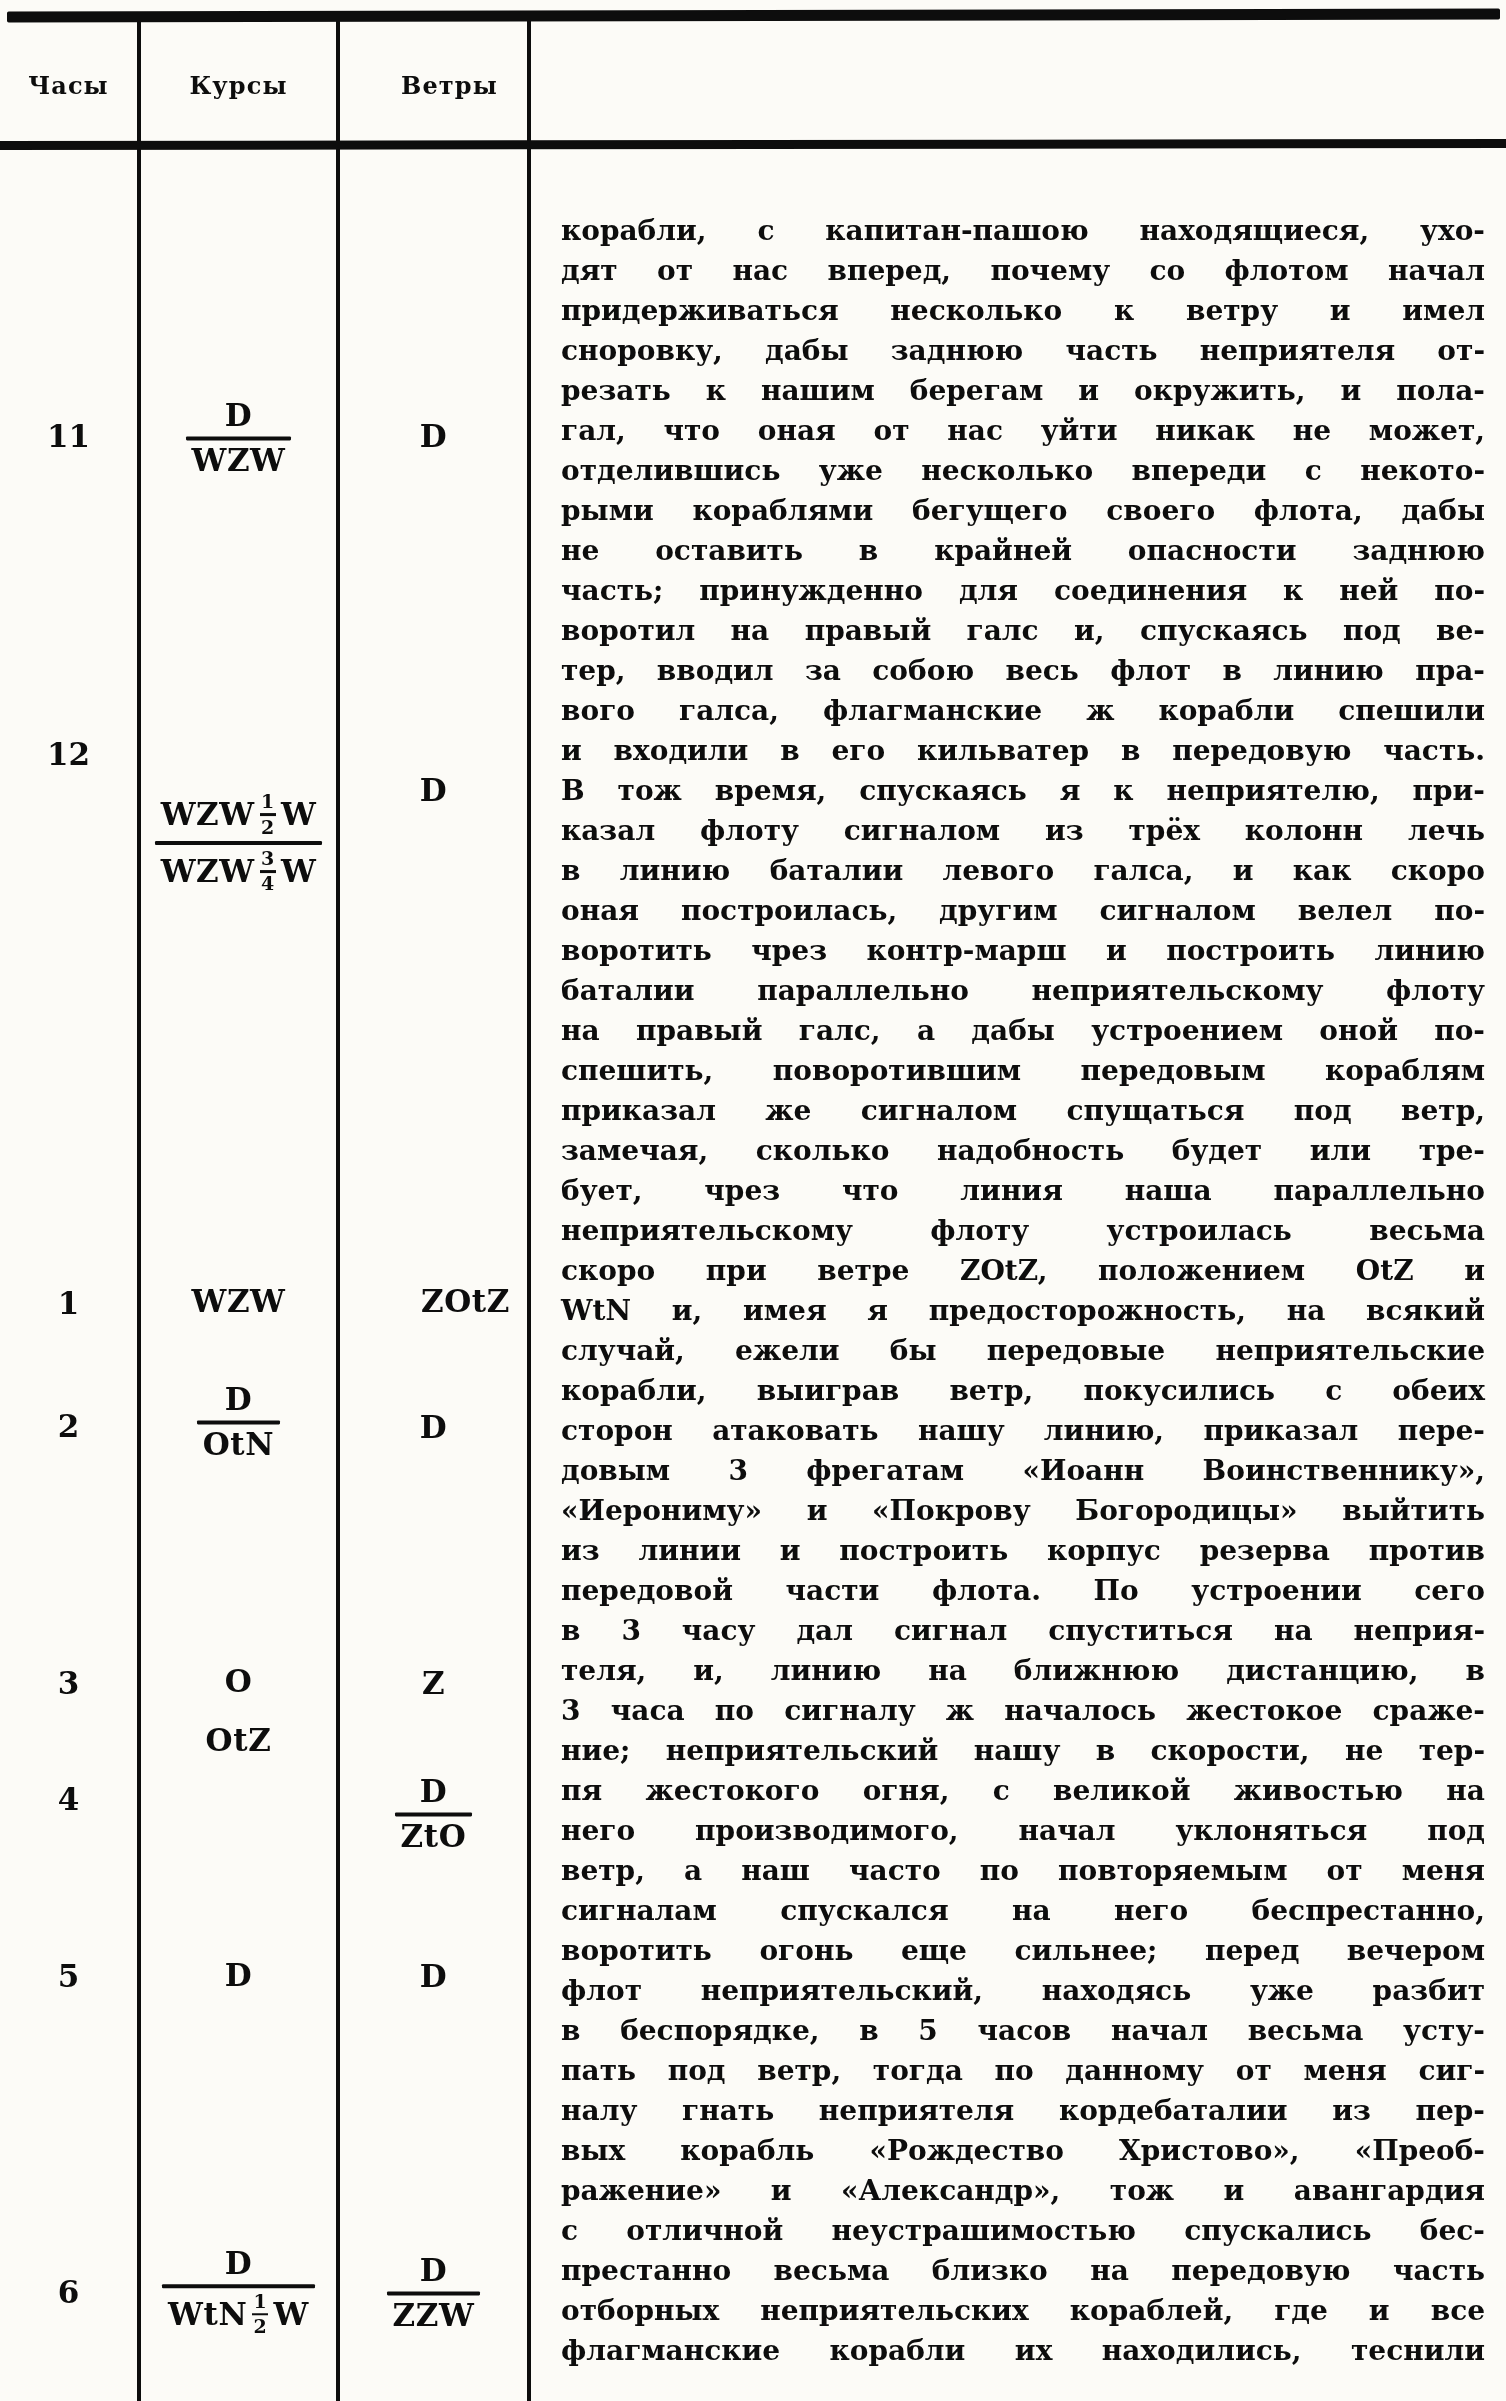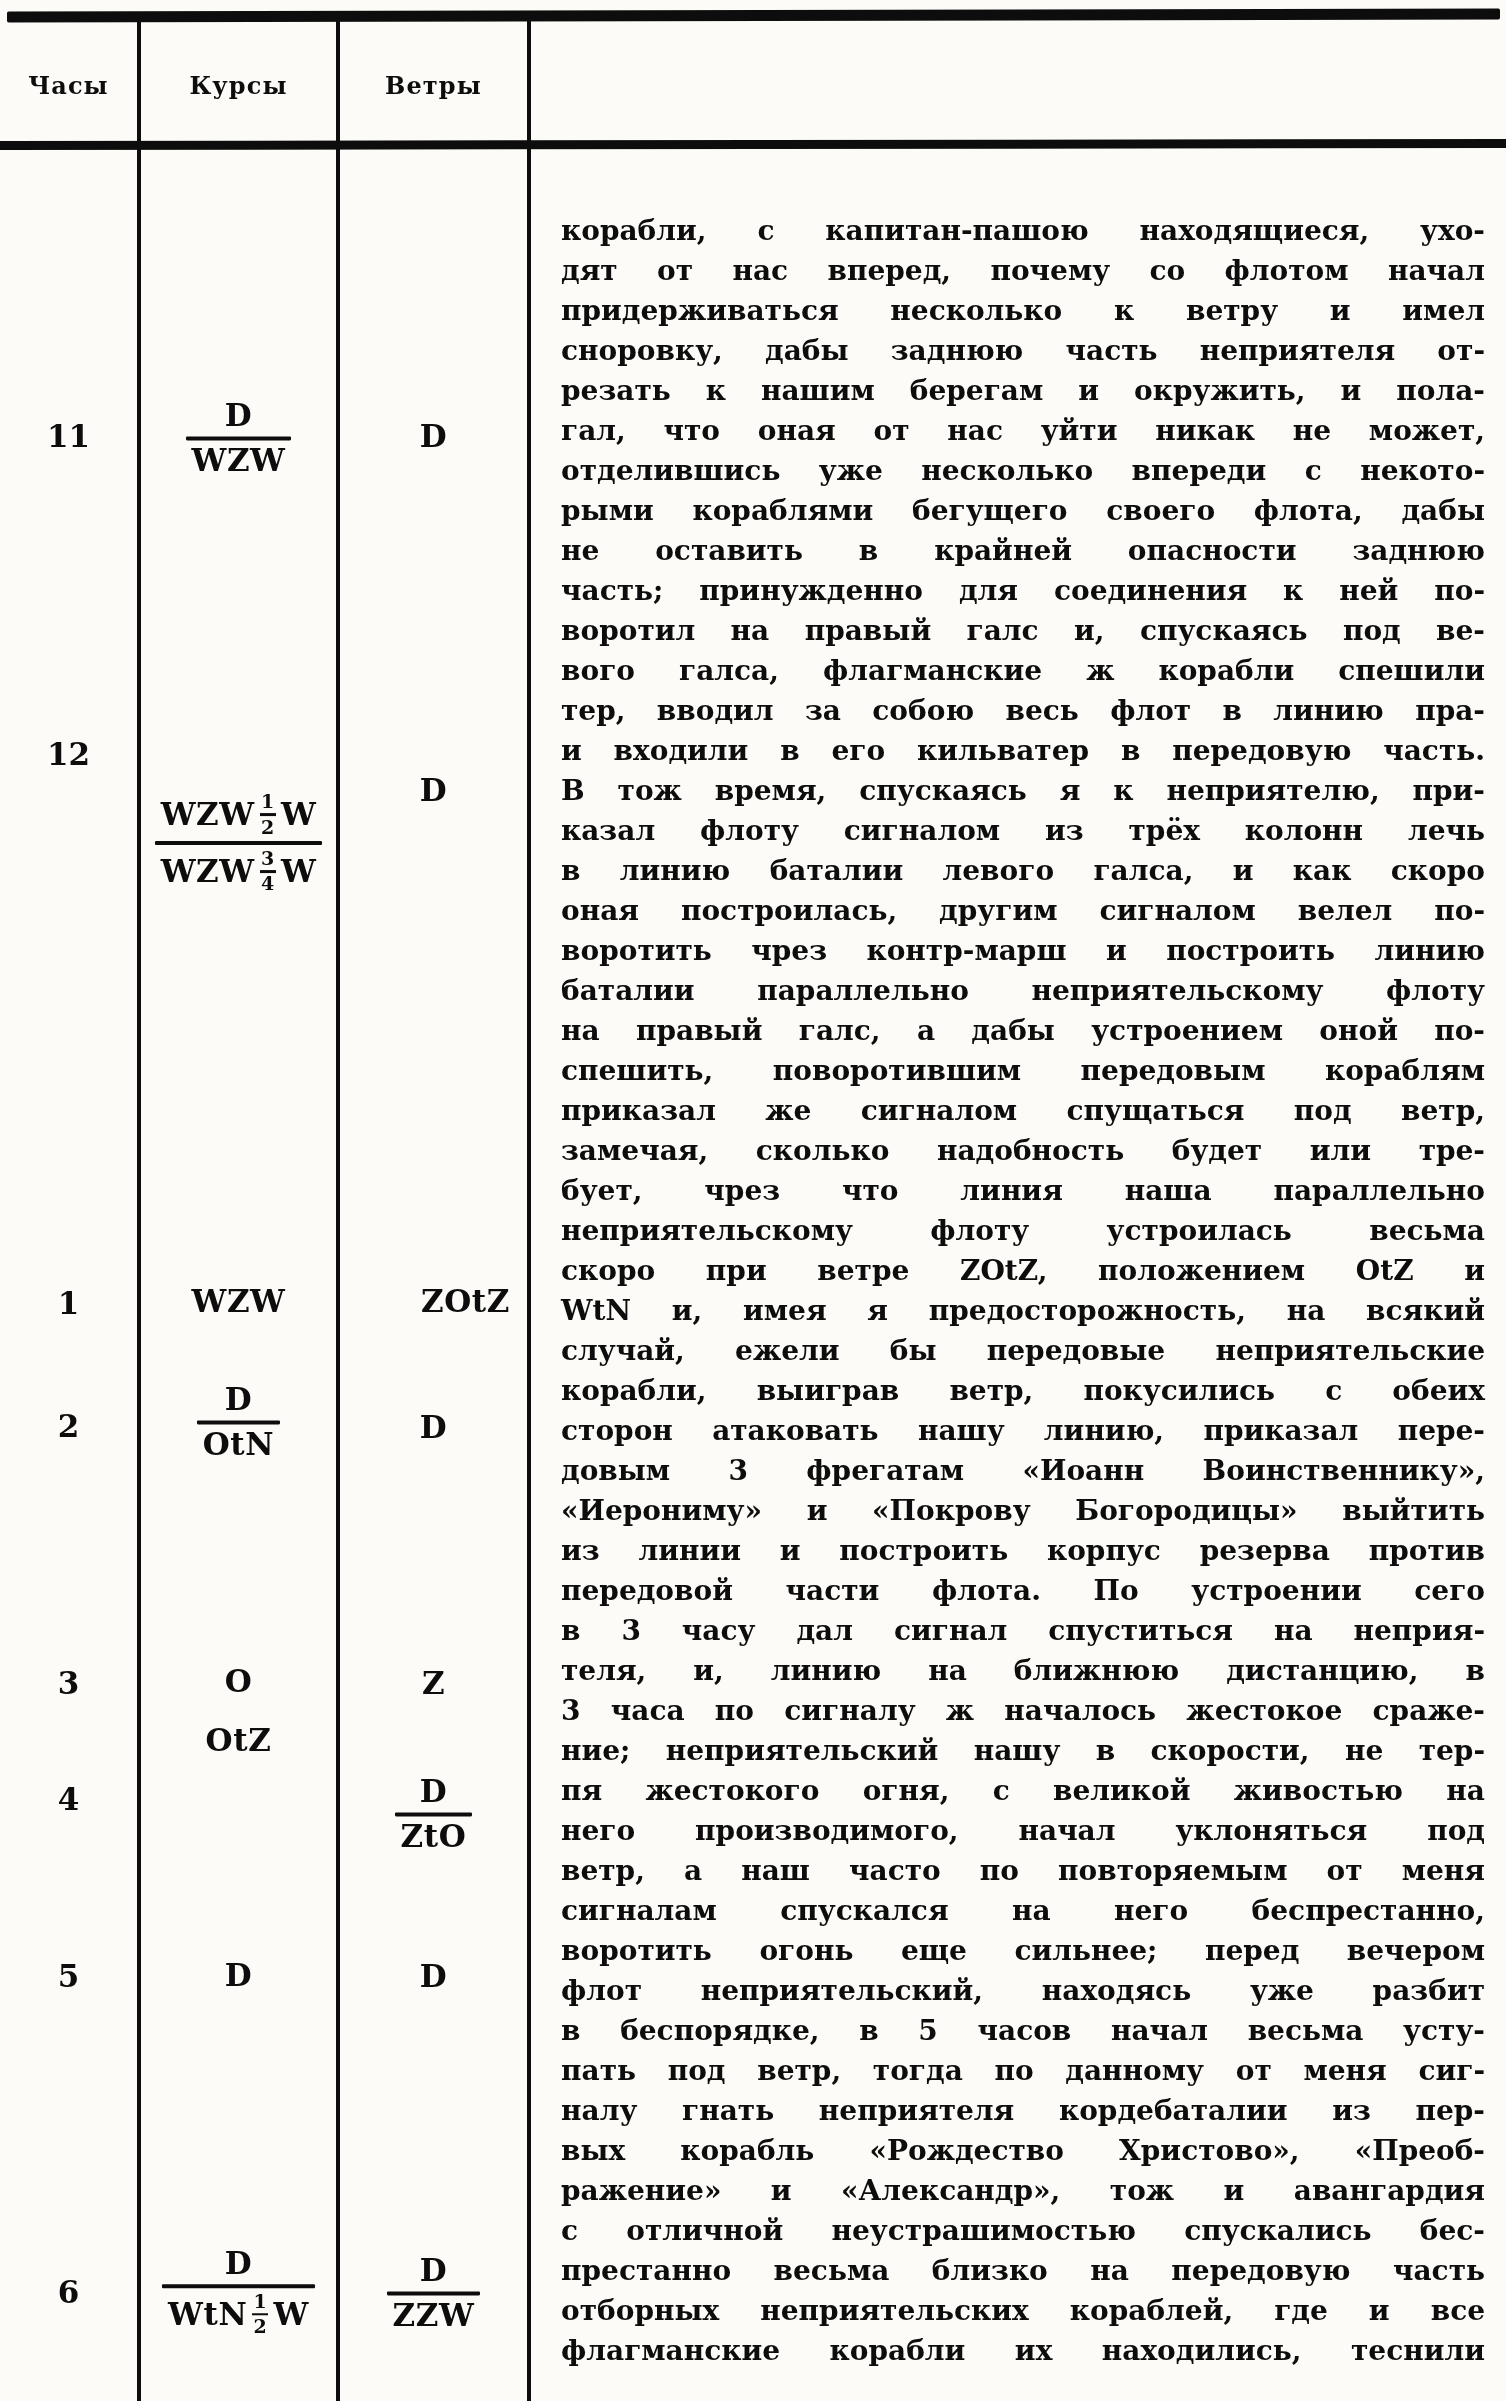--- a/index.html
+++ b/index.html
@@ -20,21 +20,21 @@
   .v2{left:336px;}
   .v3{left:527px;}
 
   .th{
     position:absolute;top:57px;height:57px;
     display:flex;align-items:center;justify-content:center;
     font-size:24px;letter-spacing:1.1px;
   }
   .th-hours{left:0;width:137px;}
   .th-courses{left:141px;width:195px;}
-  .th-winds{left:340px;width:187px;}
+  .th-winds{left:340px;width:187px;padding-left:16px;}
 
   .hour{
     position:absolute;left:0;width:137px;
     text-align:center;font-size:31px;line-height:1;
     transform:translateY(-50%);
   }
   .cell{
     position:absolute;transform:translateY(-50%);
     display:flex;justify-content:center;
   }
@@ -237,22 +237,22 @@
       <div class="line">дят от нас вперед, почему со флотом начал</div>
       <div class="line">придерживаться несколько к ветру и имел</div>
       <div class="line">сноровку, дабы заднюю часть неприятеля от-</div>
       <div class="line">резать к нашим берегам и окружить, и пола-</div>
       <div class="line">гал, что оная от нас уйти никак не может,</div>
       <div class="line">отделившись уже несколько впереди с некото-</div>
       <div class="line">рыми кораблями бегущего своего флота, дабы</div>
       <div class="line">не оставить в крайней опасности заднюю</div>
       <div class="line">часть; принужденно для соединения к ней по-</div>
       <div class="line">воротил на правый галс и, спускаясь под ве-</div>
+      <div class="line">тер, вводил за собою весь флот в линию пра-</div>
       <div class="line">вого галса, флагманские ж корабли спешили</div>
-      <div class="line">тер, вводил за собою весь флот в линию пра-</div>
       <div class="line">и входили в его кильватер в передовую часть.</div>
       <div class="line">В тож время, спускаясь я к неприятелю, при-</div>
       <div class="line">казал флоту сигналом из трёх колонн лечь</div>
       <div class="line">в линию баталии левого галса, и как скоро</div>
       <div class="line">оная построилась, другим сигналом велел по-</div>
       <div class="line">воротить чрез контр-марш и построить линию</div>
       <div class="line">баталии параллельно неприятельскому флоту</div>
       <div class="line">на правый галс, а дабы устроением оной по-</div>
       <div class="line">спешить, поворотившим передовым кораблям</div>
       <div class="line">приказал же сигналом спущаться под ветр,</div>

